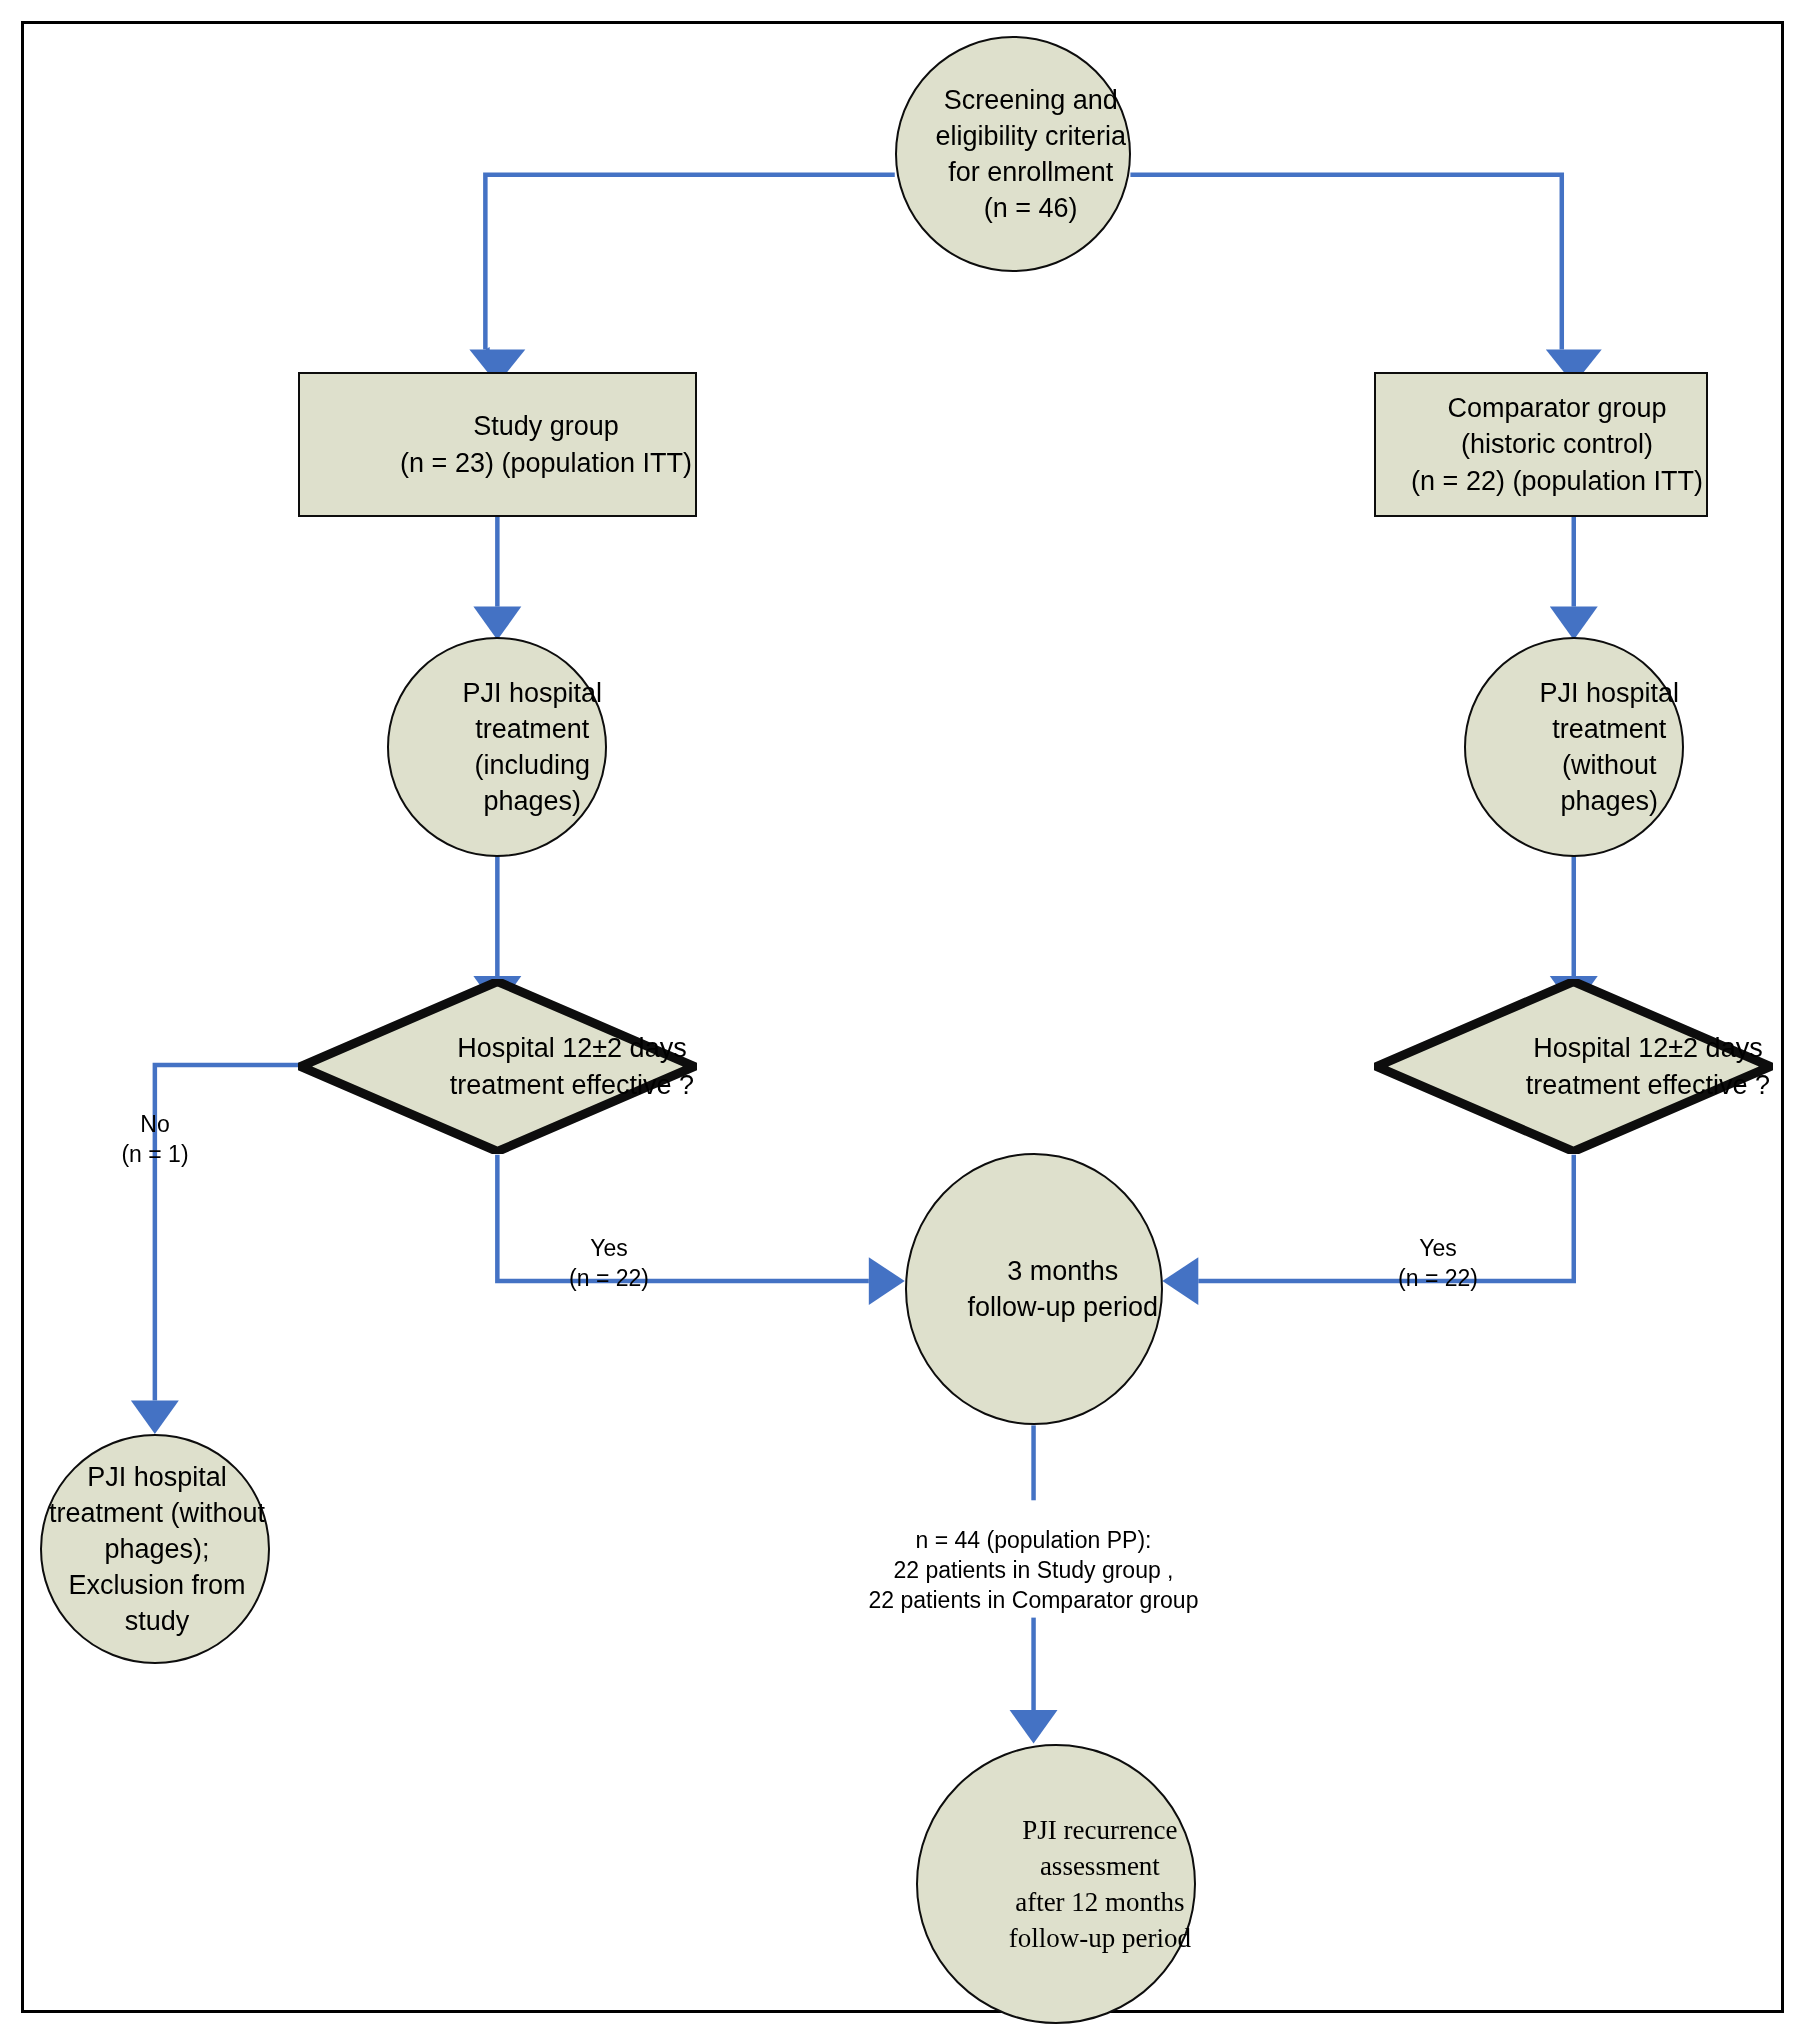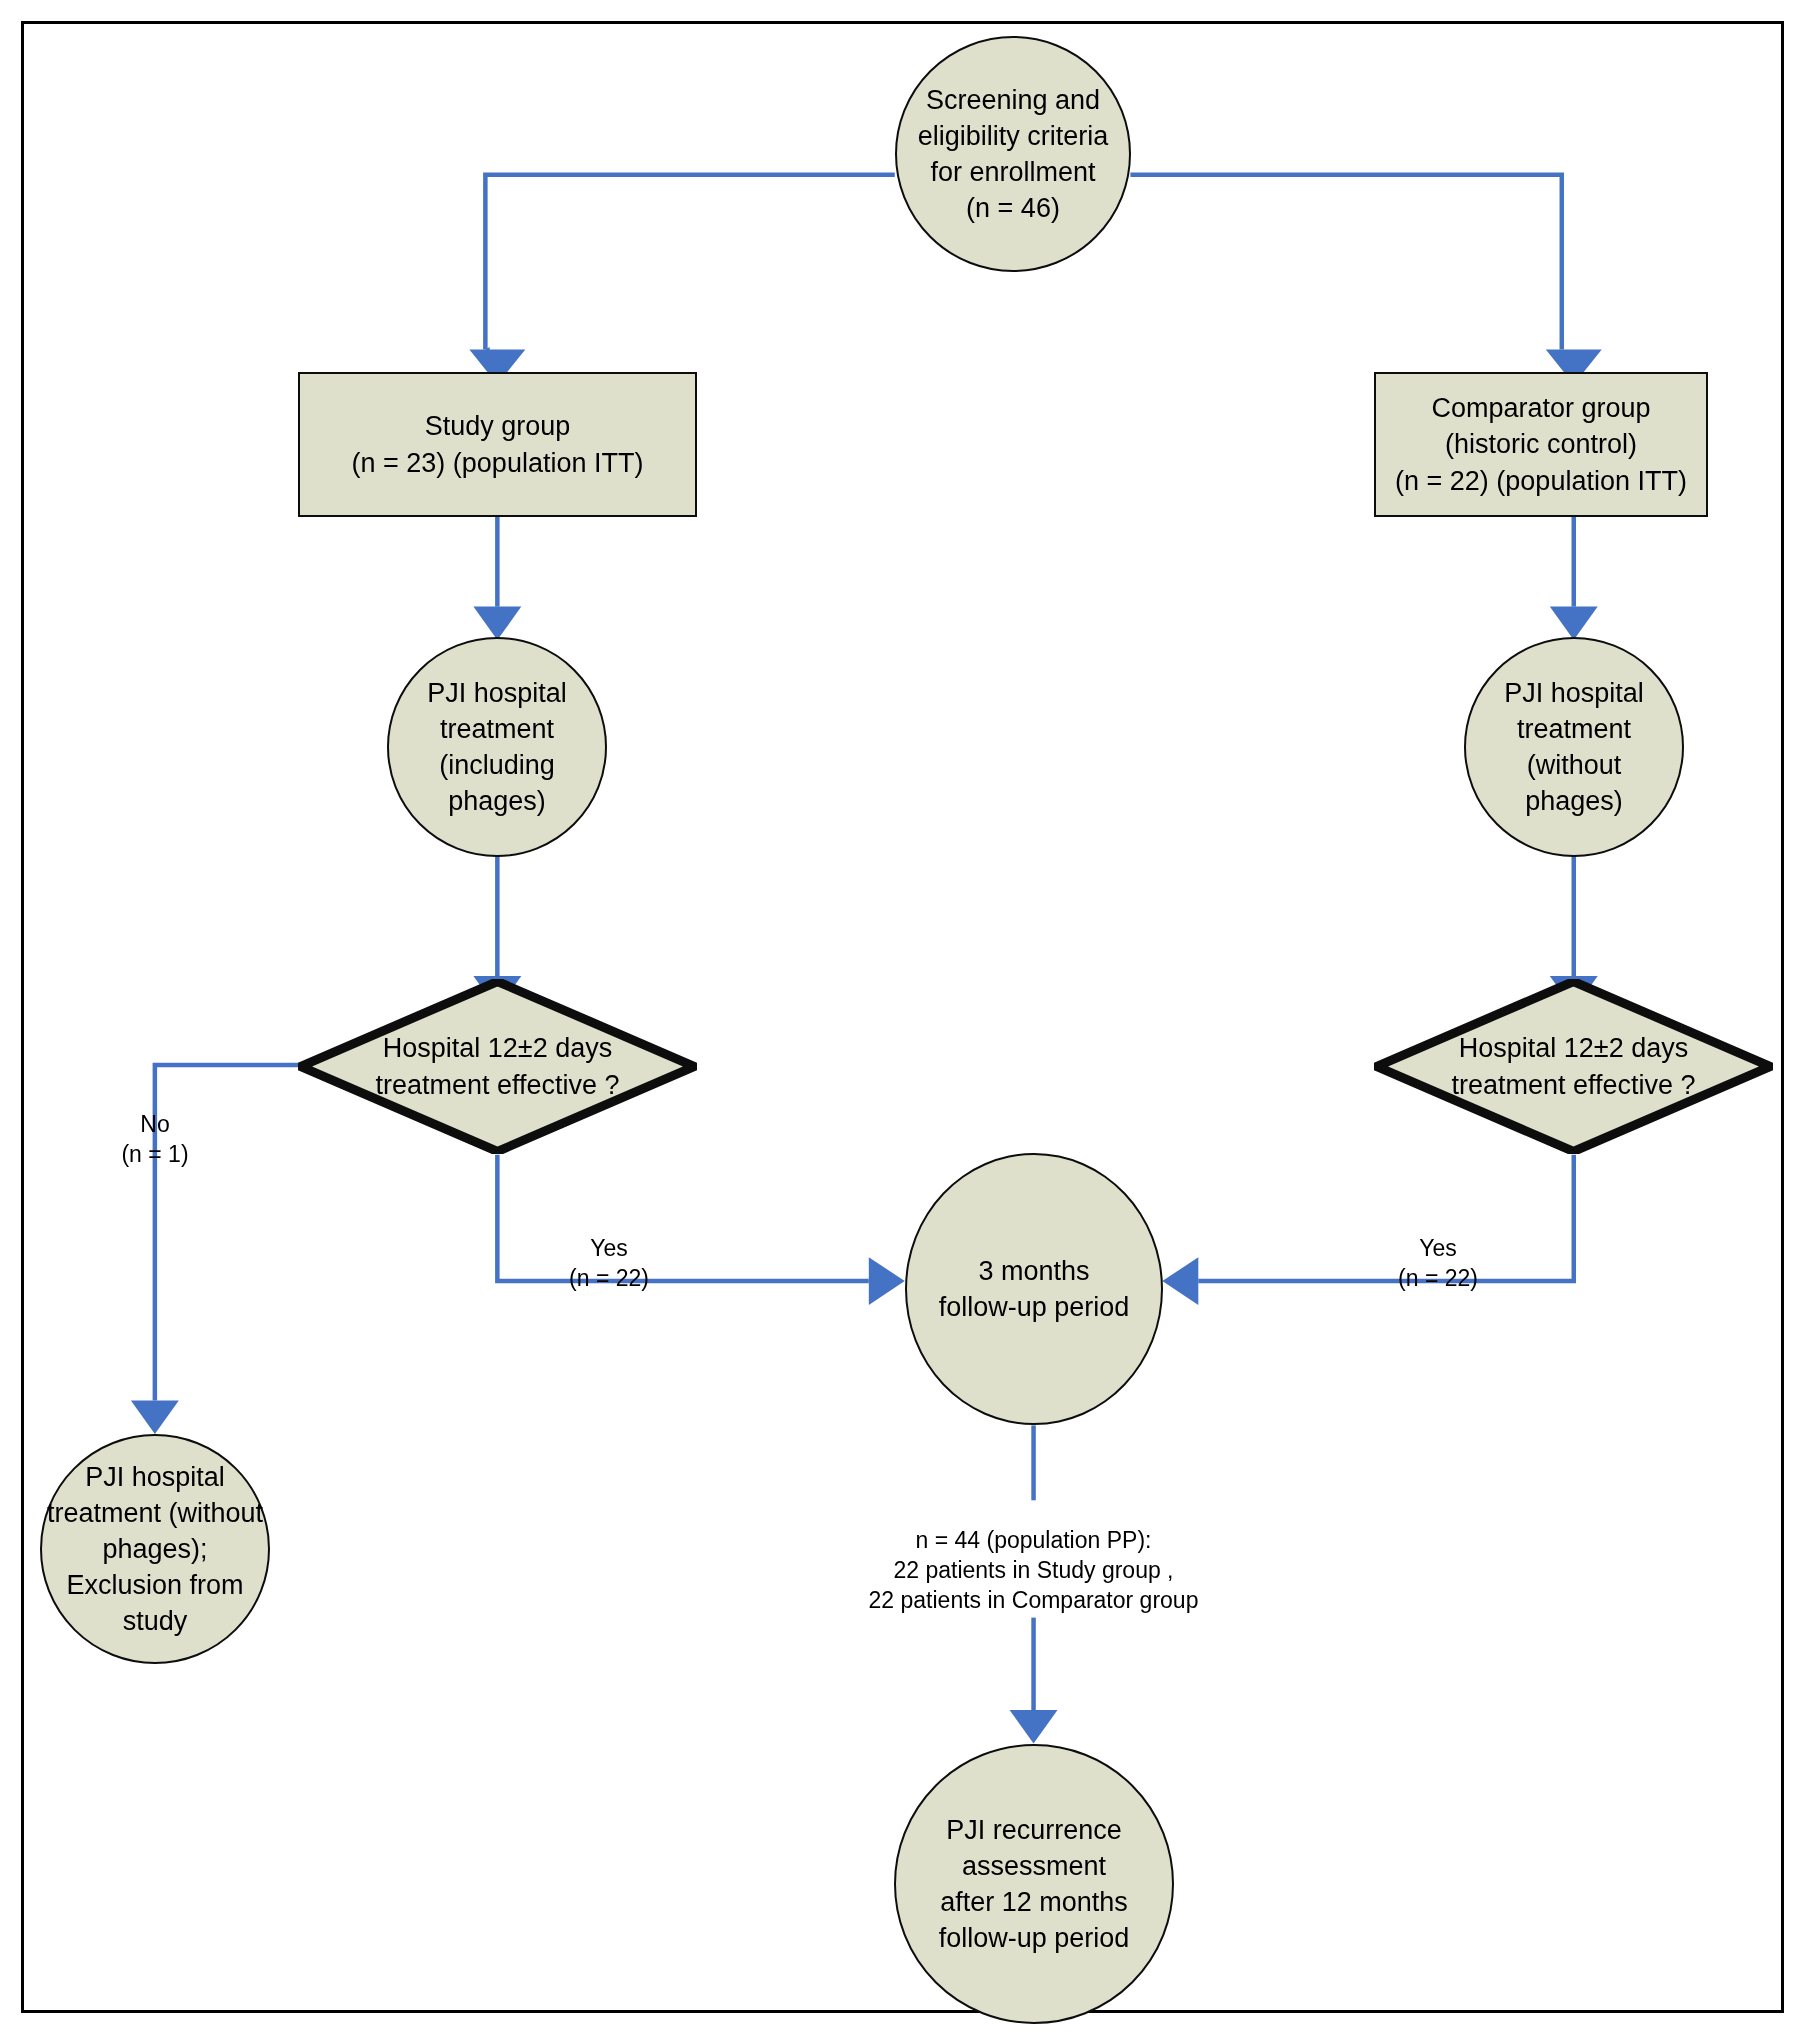--- a/index.html
+++ b/index.html
@@ -34,21 +34,21 @@
     height: 2035px;
     pointer-events: none;
   }
   .node {
     position: absolute;
     background: #dee0cc;
     border: 2.5px solid #0d0d0d;
     box-sizing: border-box;
     display: flex;
     align-items: center;
-    justify-content: center;
+    justify-content: flex-end;
     text-align: center;
     color: #000000;
     font-family: "Liberation Sans", sans-serif;
   }
   .node .lbl {
     white-space: pre-line;
     line-height: 1.34;
     padding: 0 3px;
   }
   .circle { border-radius: 50%; }
@@ -186,21 +186,21 @@
 phages);
 Exclusion from
 study</span>
   </div>
 
   <div class="node circle fs-lg" style="left:905px; top:1153px; width:258px; height:272px;">
     <span class="lbl">3 months
 follow-up period</span>
   </div>
 
-  <div class="node circle fs-lg" style="left:894px; top:1744px; width:280px; height:280px;">
+  <div class="node circle fs-lg" style="left:916px; top:1744px; width:280px; height:280px;font-family:Liberation Serif, serif;">
     <span class="lbl">PJI recurrence
 assessment
 after 12 months
 follow-up period</span>
   </div>
 
   <div class="edge-label fs-md" style="left:80px; top:1110px; width:150px;">No
 (n = 1)</div>
 
   <div class="edge-label fs-md" style="left:529px; top:1234px; width:160px;">Yes

